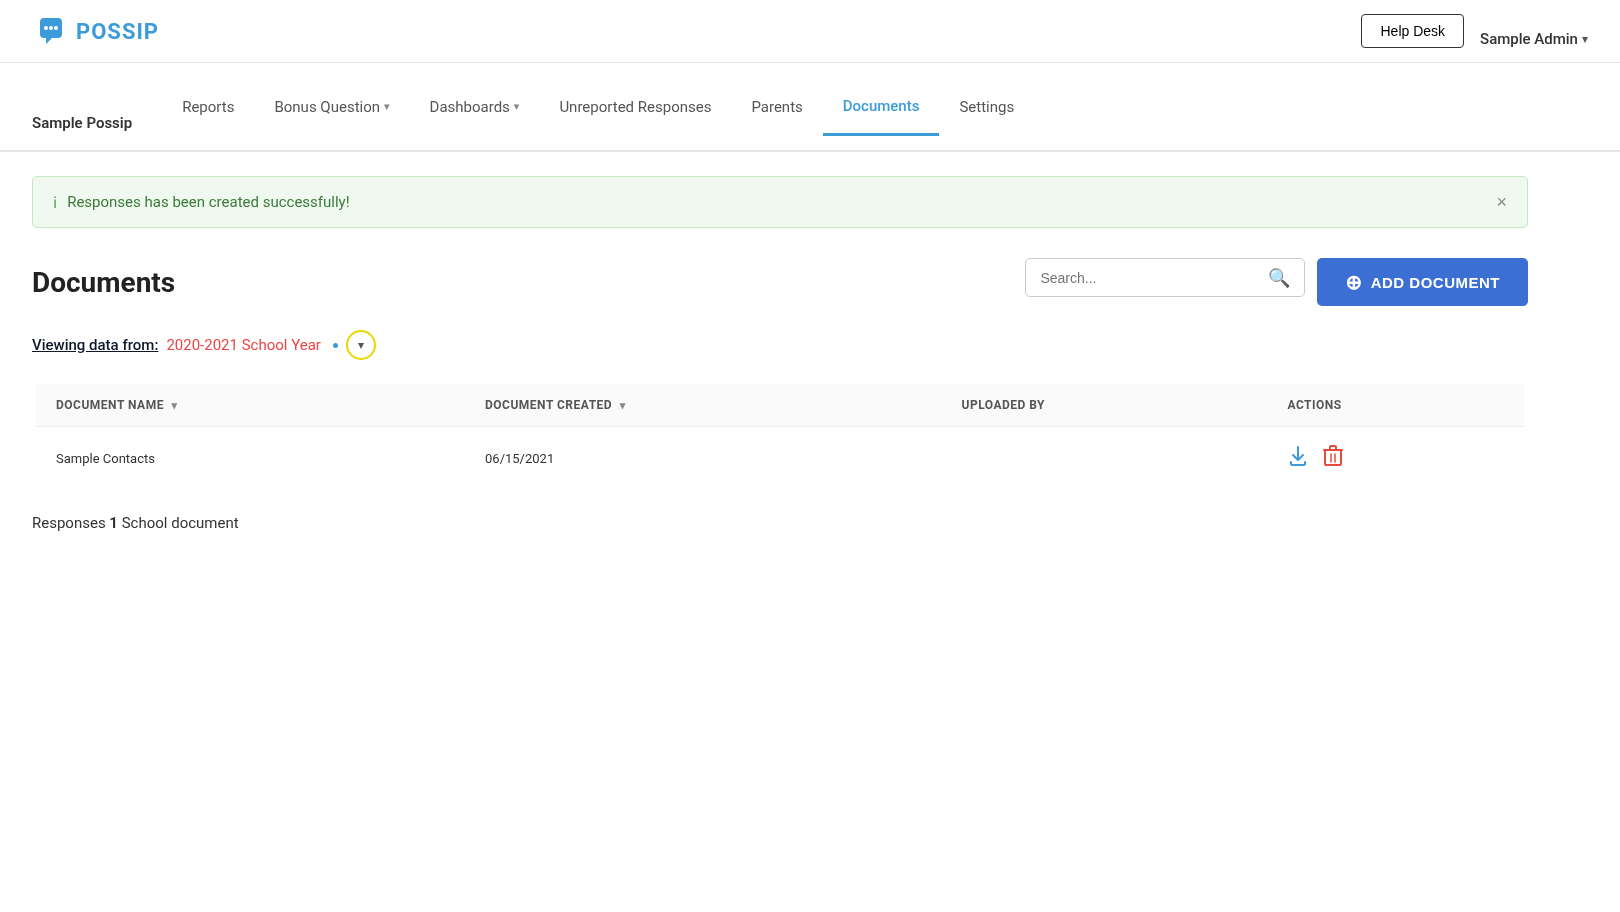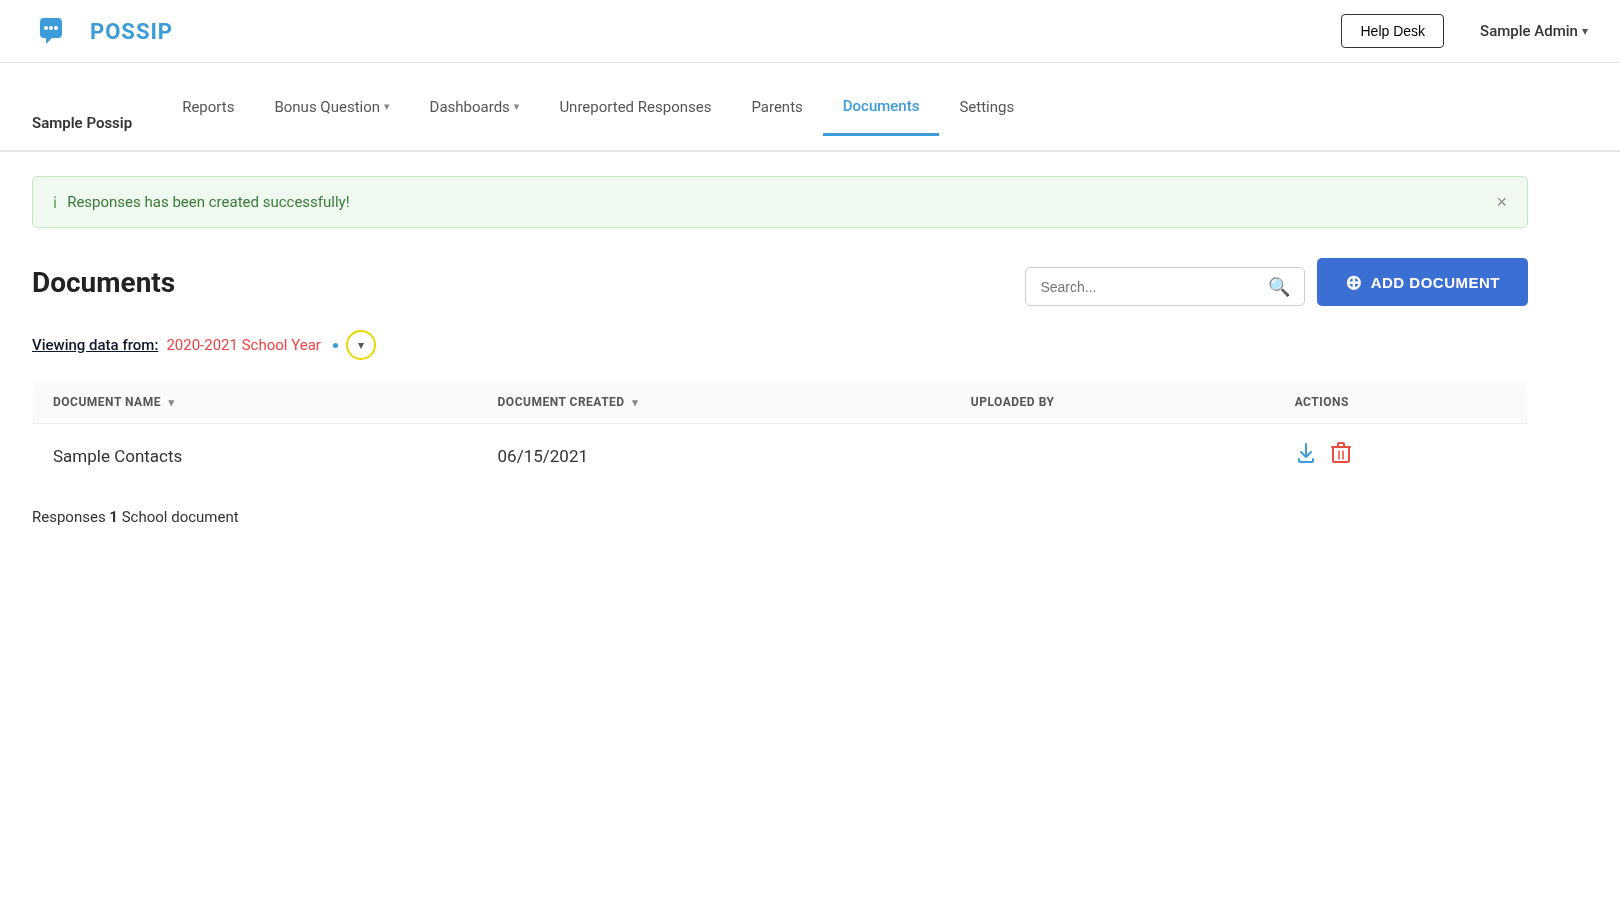--- a/index.html
+++ b/index.html
@@ -10,37 +10,37 @@
       display: flex;
       align-items: center;
       justify-content: space-between;
       padding: 12px 32px;
       border-bottom: 1px solid #e5e5e5;
       background: #fff;
     }
     .logo-area {
       display: flex;
       align-items: center;
-      gap: 20px;
+      gap: 6px;
     }
     .logo-icon {
       width: 38px;
       height: 38px;
     }
     .logo-text {
       font-size: 22px;
       font-weight: 700;
       color: #3b9cd9;
       letter-spacing: 1px;
       text-transform: uppercase;
     }
     .header-right {
       display: flex;
-      align-items: center;
-      gap: 36px;
+      align-items: flex-end;
+      gap: 16px;
     }
     .help-desk-btn {
       border: 1.5px solid #333;
       background: #fff;
       padding: 8px 18px;
       border-radius: 4px;
       font-size: 14px;
       cursor: pointer;
       font-weight: 500;
     }
@@ -132,21 +132,21 @@
       justify-content: space-between;
       margin-bottom: 24px;
     }
     .section-title {
       font-size: 28px;
       font-weight: 700;
       color: #222;
     }
     .header-actions {
       display: flex;
-      align-items: flex-end;
+      align-items: flex-start;
       gap: 12px;
     }
     .search-box {
       display: flex;
       align-items: center;
       border: 1.5px solid #ccc;
       border-radius: 5px;
       padding: 8px 14px;
       gap: 8px;
       background: #fff;
@@ -205,41 +205,41 @@
       justify-content: center;
       cursor: pointer;
       color: #555;
       font-size: 12px;
     }
 
     
     .documents-table {
       width: 100%;
       border-collapse: collapse;
-      border: 1px solid #b91c1c;
+      border: 4px solid #b91c1c;
       border-radius: 6px;
       overflow: hidden;
     }
     .documents-table thead tr {
       background: #fafafa;
       border-bottom: 1.5px solid #e0e0e0;
     }
     .documents-table th {
       padding: 14px 20px;
       font-size: 12px;
       font-weight: 700;
       color: #555;
       text-align: left;
       letter-spacing: 0.5px;
       text-transform: uppercase;
     }
     .documents-table th .sort-arrow { color: #888; font-size: 11px; margin-left: 4px; }
     .documents-table td {
       padding: 18px 20px;
-      font-size: 17px;
+      font-size: 13px;
       color: #333;
       border-top: 1px solid #eee;
     }
     .actions-cell {
       display: flex;
       align-items: center;
       gap: 14px;
     }
     .download-icon { color: #3b9cd9; font-size: 20px; cursor: pointer; }
     .delete-icon { color: #e74c3c; font-size: 20px; cursor: pointer; }

